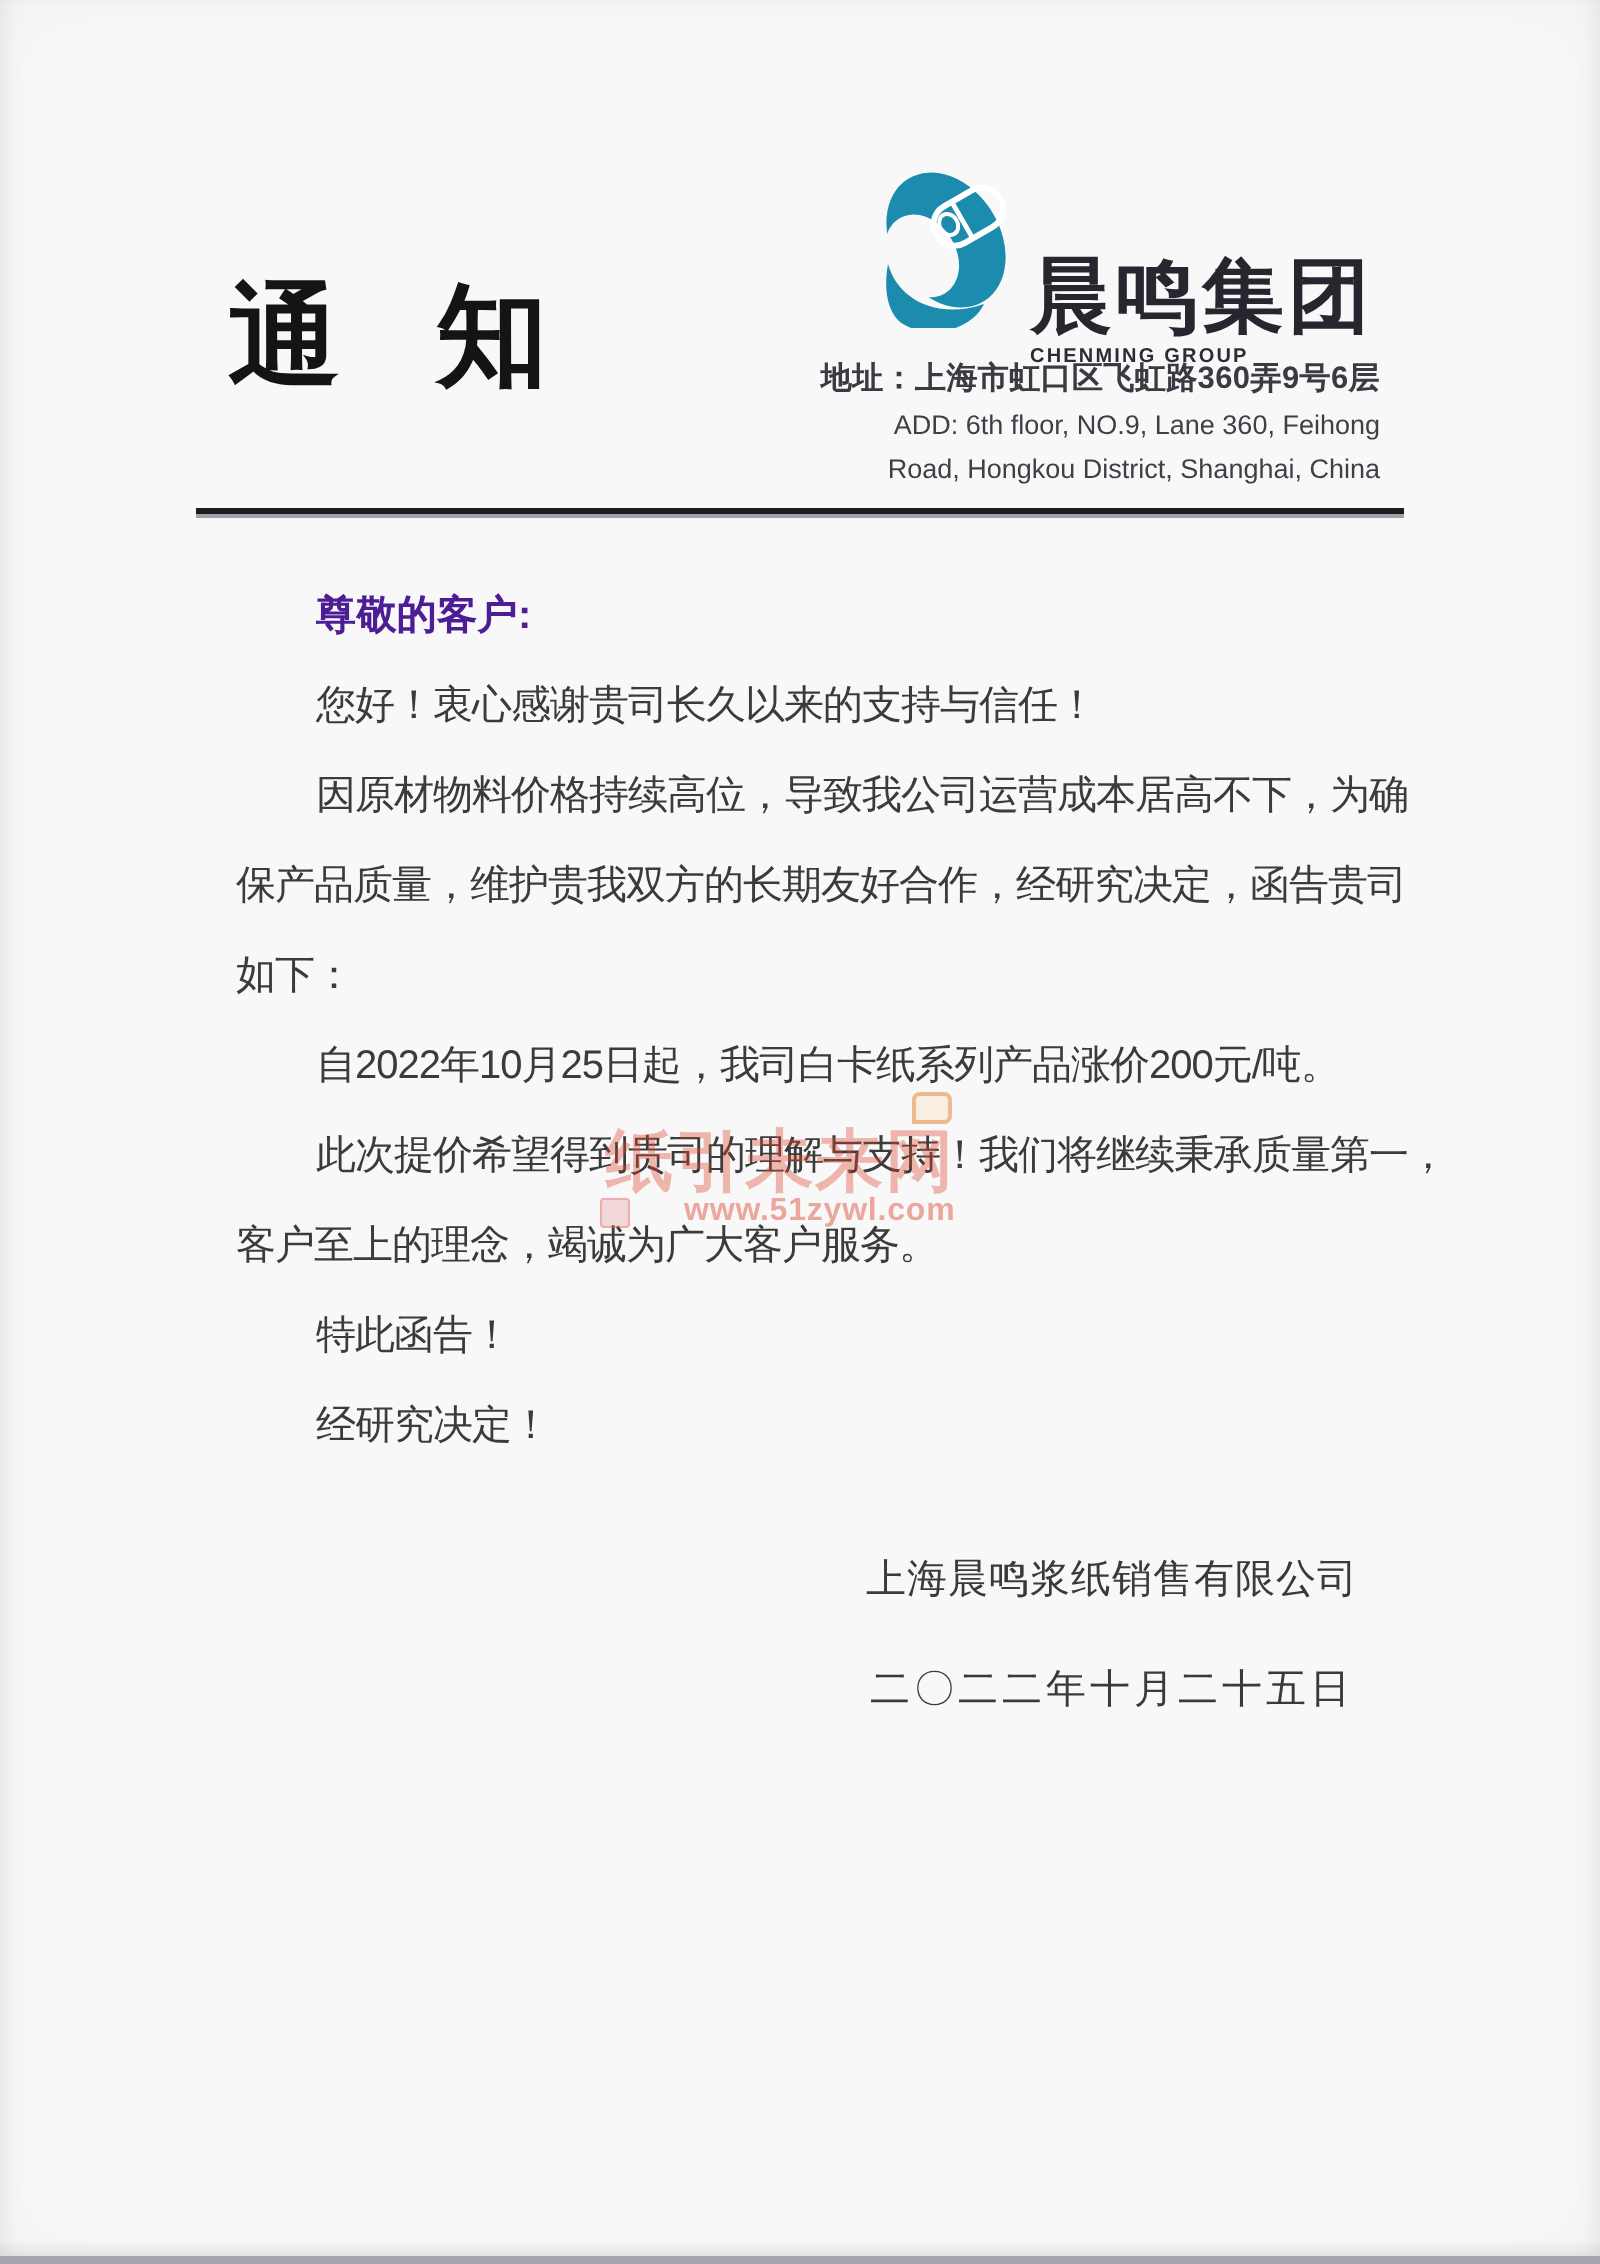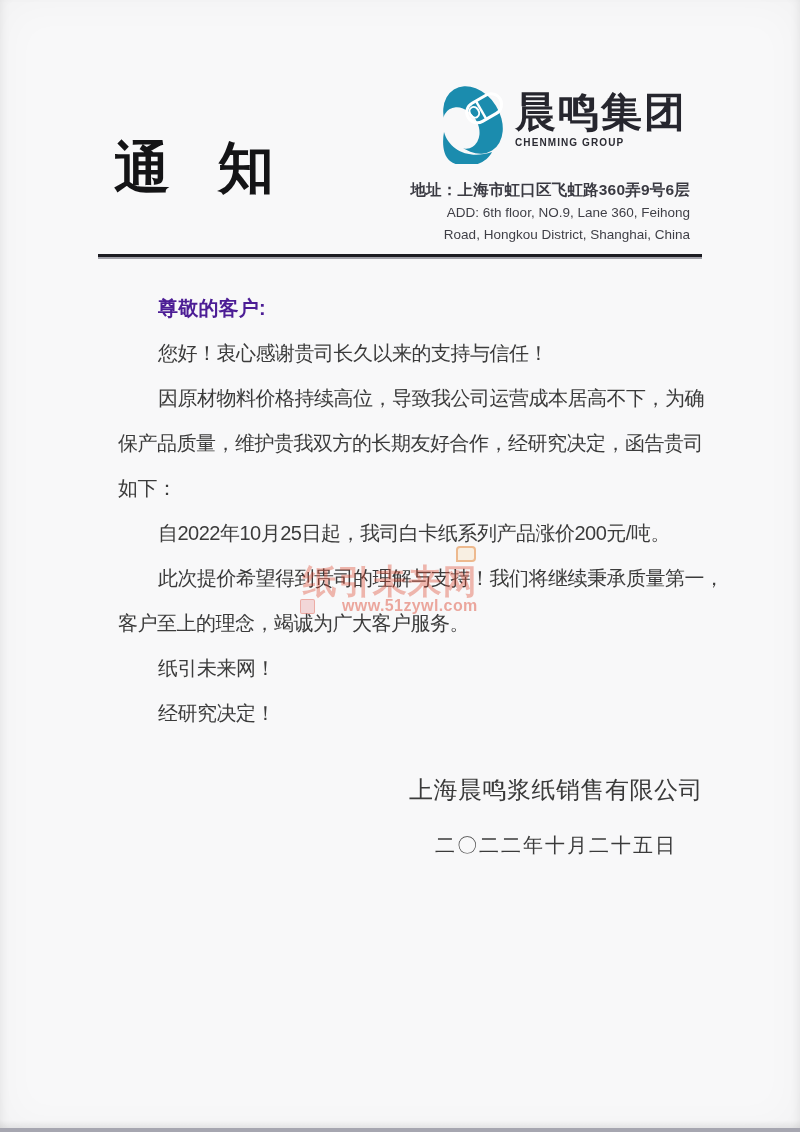--- a/index.html
+++ b/index.html
@@ -12,21 +12,21 @@
     overflow:hidden;
     font-family:"Liberation Sans","DejaVu Sans",sans-serif;
     box-shadow:
       inset 0 0 46px rgba(0,0,0,0.03),
       inset 7px 0 12px -8px rgba(0,0,0,0.10),
       inset -7px 0 12px -8px rgba(0,0,0,0.10);
   }
   
   .logo-icon{position:absolute;left:436px;top:82px;width:74px;height:82px;}
   .logo-text{position:absolute;left:515px;top:90px;white-space:nowrap;}
-  .brand-cn{font-size:41px;line-height:44px;font-weight:900;color:#26262e;letter-spacing:2px;}
+  .brand-cn{font-size:41px;line-height:44px;font-weight:900;color:#26262e;letter-spacing:2px;margin-top:36px;}
   .brand-en{font-size:10px;line-height:17px;font-weight:800;color:#2c2c34;letter-spacing:1.1px;}
   .address{position:absolute;right:110px;top:178px;text-align:right;color:#3a3a42;}
   .addr-cn{font-size:15.5px;font-weight:800;line-height:24px;letter-spacing:0.2px;text-align:center;}
   .addr-en{font-size:13.5px;font-weight:400;line-height:22px;color:#3f3f46;}
   .doc-title{
     position:absolute;left:114px;top:136px;
     font-size:56px;font-weight:800;color:#141416;
     letter-spacing:48px;white-space:nowrap;line-height:64px;
   }
   .divider{
@@ -36,21 +36,21 @@
   
   .letter-body{position:absolute;left:118px;top:286px;width:620px;}
   .body-line{
     height:45px;line-height:45px;white-space:nowrap;
     font-size:20px;letter-spacing:-0.5px;color:#3b3b3b;
   }
   .body-line.indent{padding-left:40px;}
   .body-line.bold{font-weight:800;color:#4c1d95;letter-spacing:0.2px;}
   
   .closing{position:absolute;left:356px;top:775px;width:400px;text-align:center;color:#3a3a3a;}
-  .sig-line{font-size:24px;line-height:30px;letter-spacing:0.5px;white-space:nowrap;}
+  .sig-line{font-size:20px;line-height:30px;letter-spacing:0.5px;white-space:nowrap;}
   .date-line{font-size:20px;line-height:30px;letter-spacing:2px;margin-top:25px;white-space:nowrap;}
   
   .watermark{position:absolute;left:300px;top:540px;pointer-events:none;}
   .wm-row1{display:flex;align-items:flex-end;flex-direction:column;}
   .wm-logo{width:20px;height:16px;margin:6px 2px 0 14px;border:2px solid rgba(224,120,40,0.45);
            border-radius:4px 4px 4px 0;background:rgba(250,200,120,0.18);}
   .wm-name{font-size:34px;line-height:38px;font-weight:900;color:rgba(221,70,48,0.38);letter-spacing:1px;white-space:nowrap;}
   .wm-row2{display:flex;align-items:center;margin-top:-3px;}
   .wm-badge{width:15px;height:15px;margin-right:27px;border-radius:2px;
             background:rgba(230,140,140,0.30);border:1px solid rgba(221,70,48,0.30);}
@@ -95,21 +95,21 @@
 
   <div class="letter-body">
       <div class="body-line indent bold">尊敬的客户:</div>
       <div class="body-line indent">您好！衷心感谢贵司长久以来的支持与信任！</div>
       <div class="body-line indent">因原材物料价格持续高位，导致我公司运营成本居高不下，为确</div>
       <div class="body-line">保产品质量，维护贵我双方的长期友好合作，经研究决定，函告贵司</div>
       <div class="body-line">如下：</div>
       <div class="body-line indent">自2022年10月25日起，我司白卡纸系列产品涨价200元/吨。</div>
       <div class="body-line indent">此次提价希望得到贵司的理解与支持！我们将继续秉承质量第一，</div>
       <div class="body-line">客户至上的理念，竭诚为广大客户服务。</div>
-      <div class="body-line indent">纸引未来网！</div>
+      <div class="body-line indent">特此函告！</div>
       <div class="body-line indent">经研究决定！</div>
     </div>
 
   <div class="watermark">
     <div class="wm-row1">
       <div class="wm-logo"></div>
       <div class="wm-name">纸引未来网</div>
     </div>
     <div class="wm-row2">
       <div class="wm-badge"></div>

